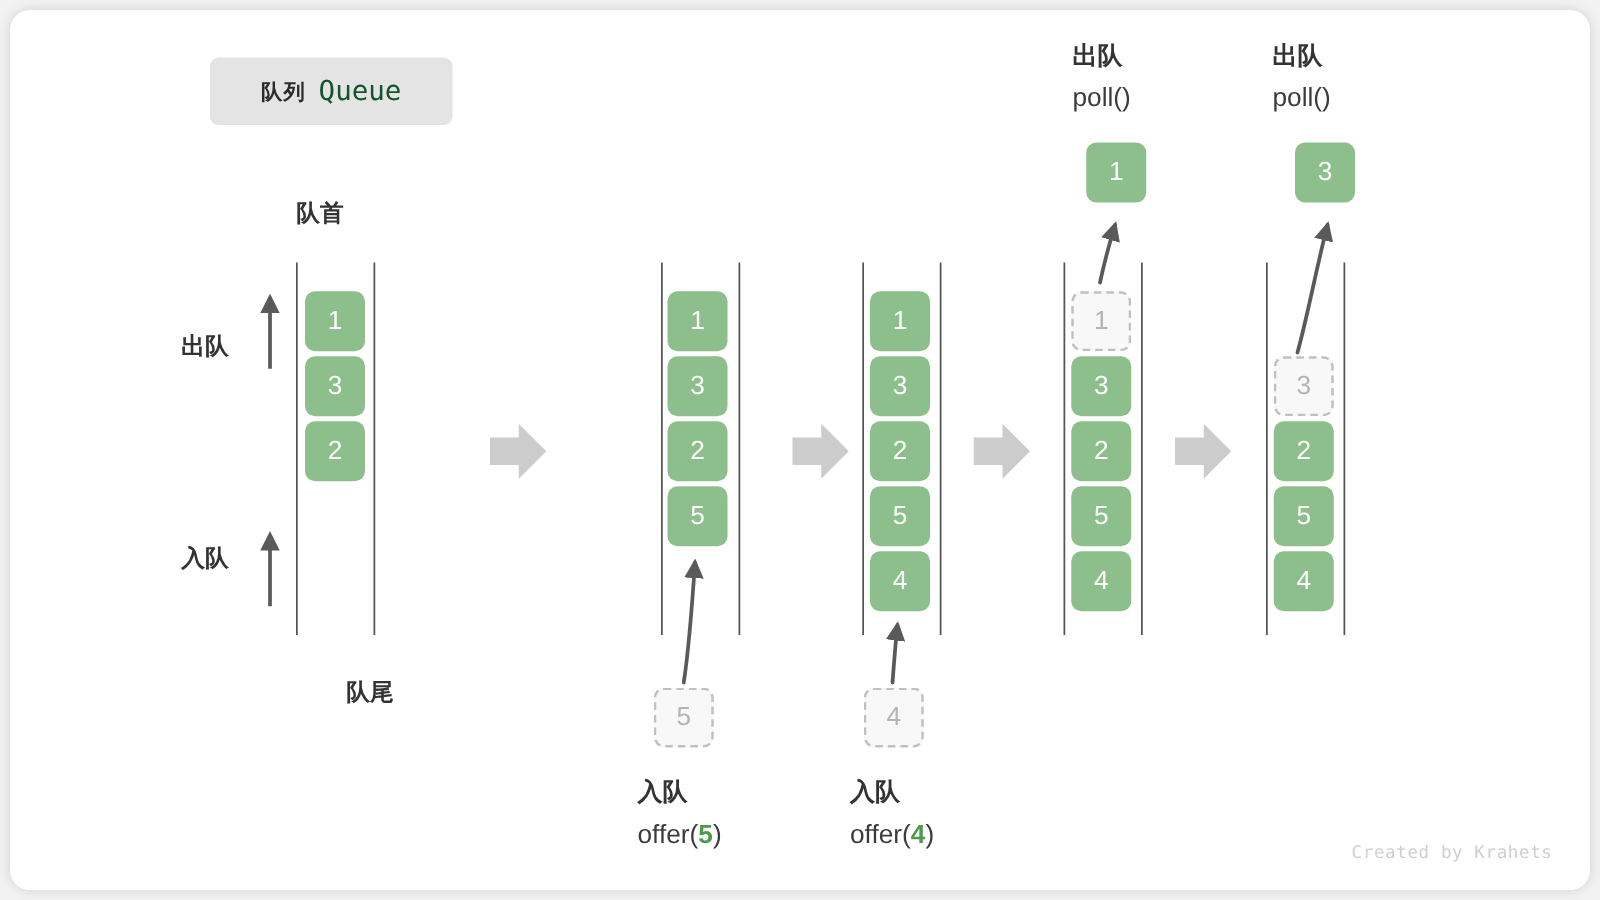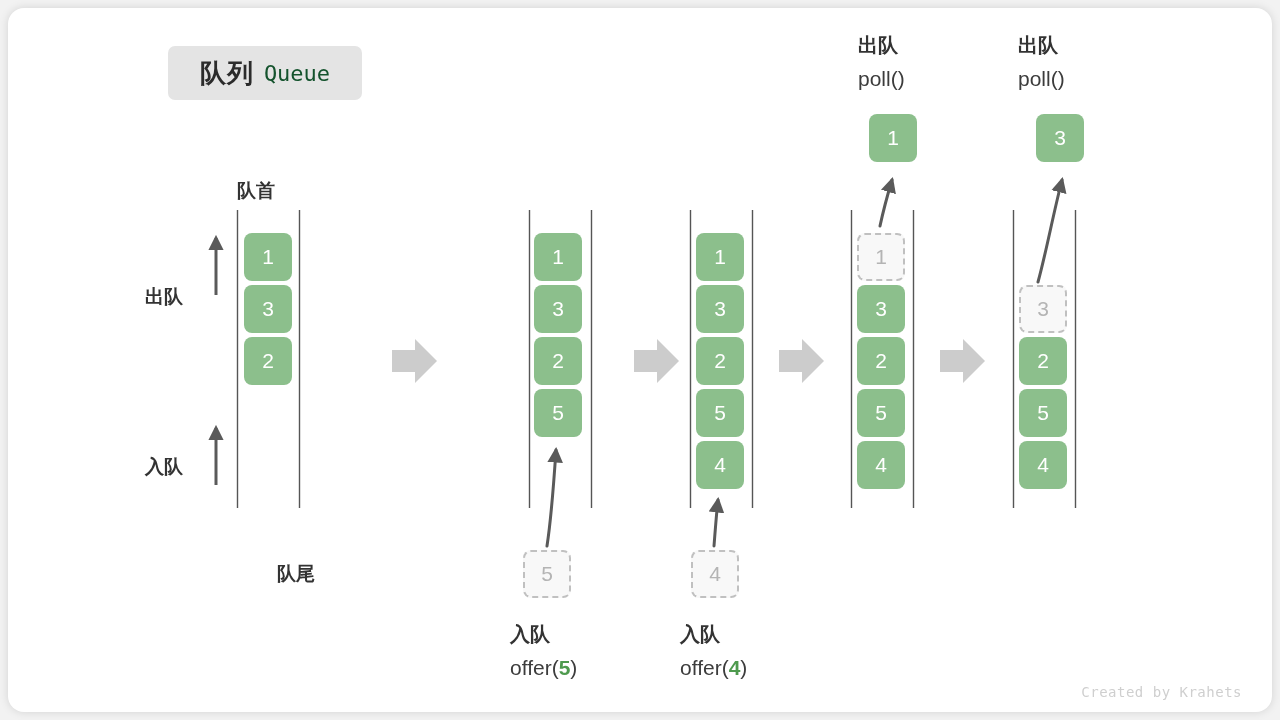--- a/index.html
+++ b/index.html
@@ -34,40 +34,39 @@
     left: 168px; top: 46px;
     width: 194px; height: 54px;
     background: #e4e4e4;
     border-radius: 7px;
     display: flex;
     align-items: center;
     justify-content: center;
     box-sizing: border-box;
   }
   .title-cn {
-    font-size: 26px;
+    font-size: 17px;
     font-weight: bold;
     color: #2b2b2b;
     letter-spacing: 1px;
   }
   .title-en {
     font-family: "DejaVu Sans Mono", "Liberation Mono", monospace;
     font-size: 22px;
     color: #14532d;
     margin-left: 10px;
   }
 
   
   .lbl {
     position: absolute;
     color: #333333;
     font-weight: bold;
     font-size: 19px;
     white-space: nowrap;
-    margin-top: 20px;
   }
   .op-label {
     position: absolute;
     text-align: left;
     white-space: nowrap;
     line-height: 34px;
   }
   .op-cn {
     font-size: 20px;
     color: #333333;
@@ -99,21 +98,21 @@
   }
   .box.ghost {
     background: #f8f8f8;
     border: 2px dashed #c0c0c0;
     color: #b4b4b4;
   }
 
   
   .footer {
     position: absolute;
-    right: 38px; bottom: 20px;
+    right: 38px; bottom: 30px;
     font-family: "DejaVu Sans Mono", "Liberation Mono", monospace;
     font-size: 14px;
     color: #cfcfcf;
     letter-spacing: 0.5px;
   }
 </style>
 </head>
 <body>
 
 <div id="stage">

